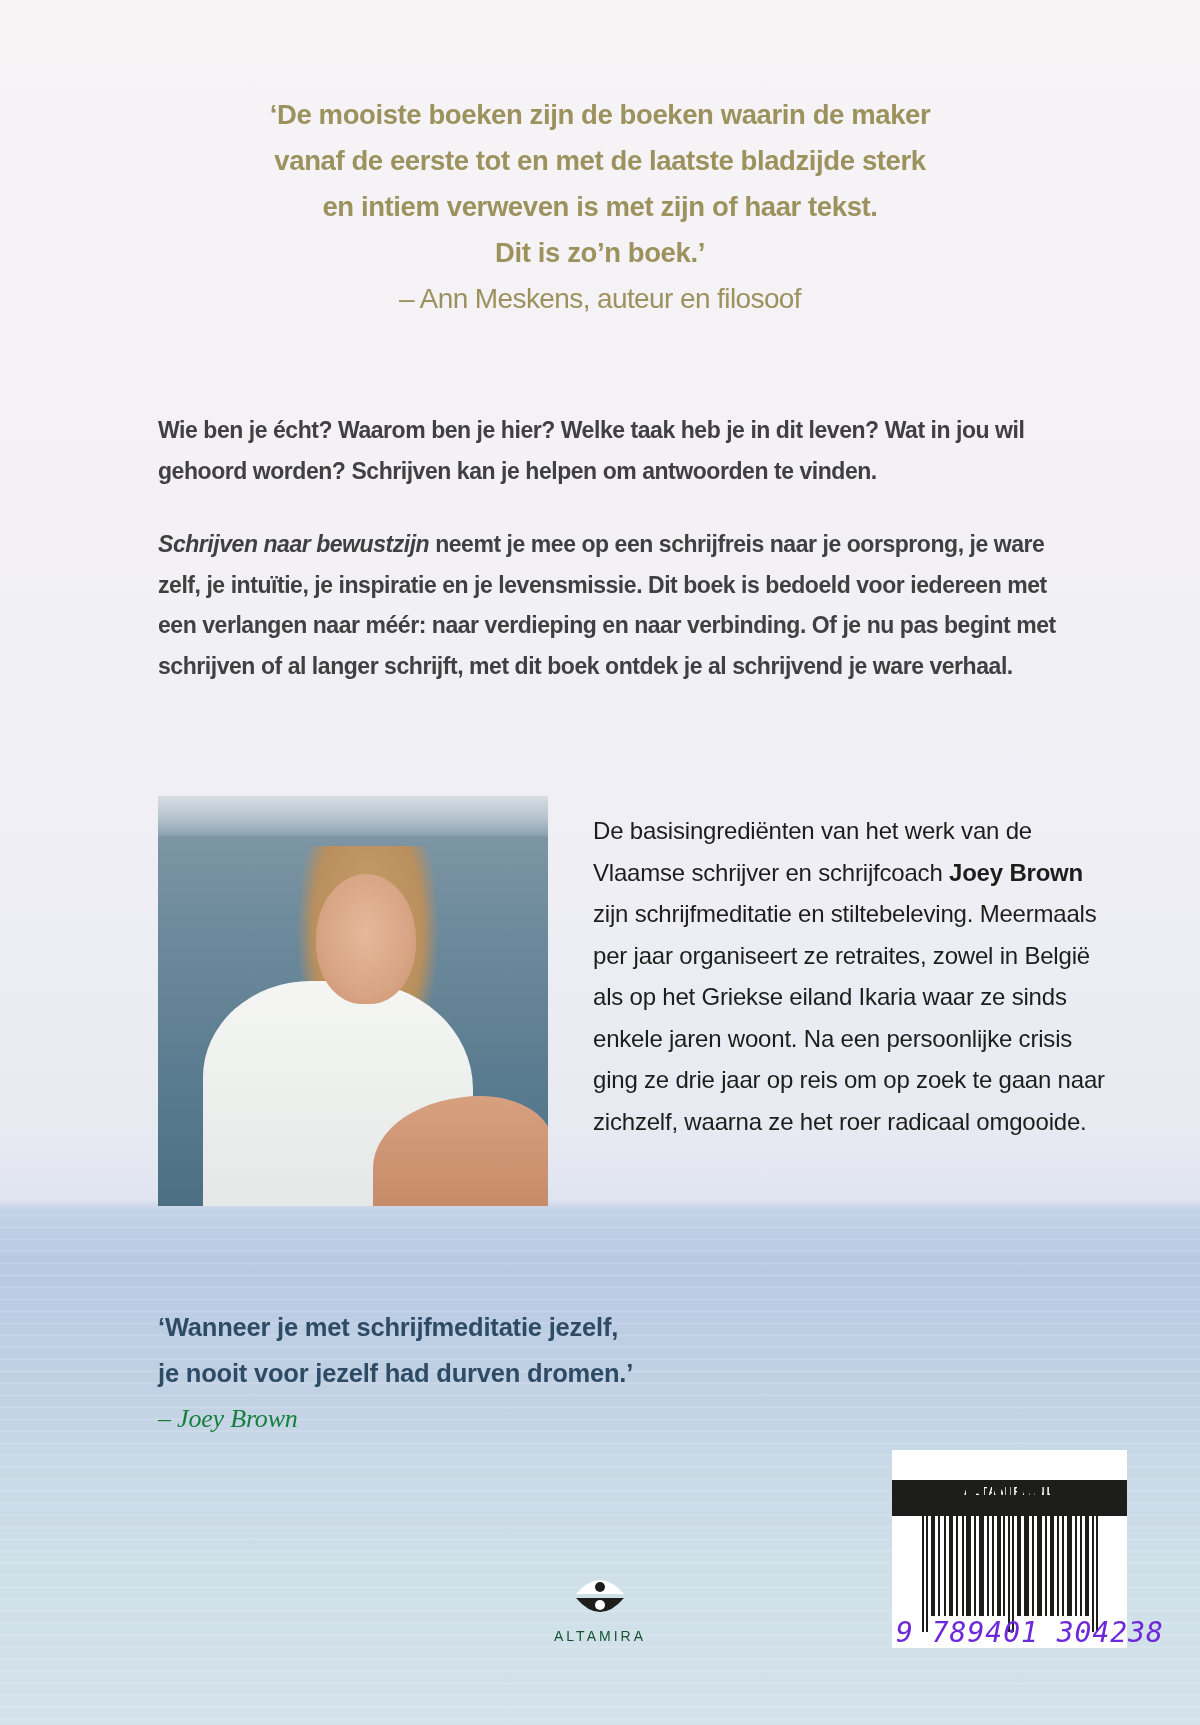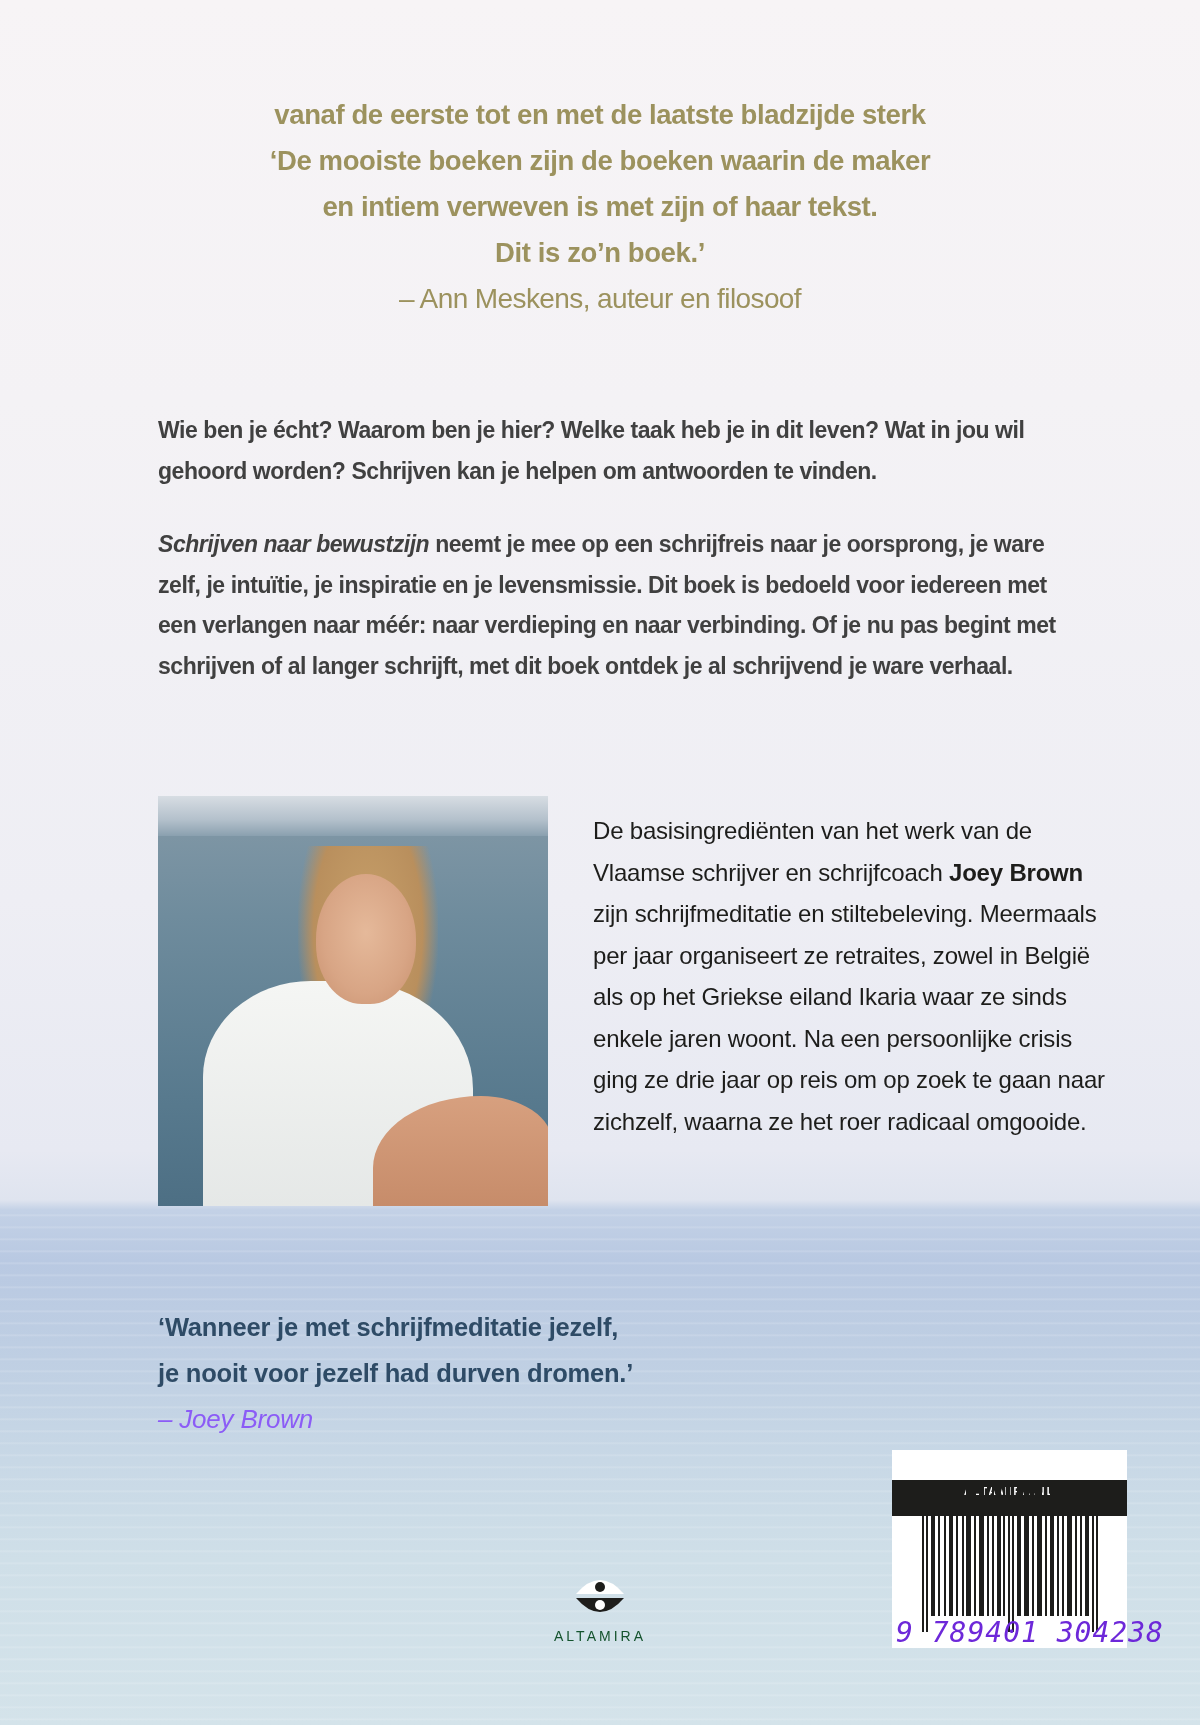--- a/index.html
+++ b/index.html
@@ -63,21 +63,21 @@
   }
   .bio {
     position: absolute; left: 593px; top: 786px; width: 520px;
     color: #1d1d1b; font-size: 24px; line-height: 41.5px; letter-spacing: -0.2px; margin-top: 24px;
   }
   .bio b { font-weight: bold; }
   .quote-bottom {
     position: absolute; left: 158px; top: 1304px; width: 700px;
     color: #2e4b66; font-weight: bold; font-size: 25.5px; line-height: 46px; letter-spacing: -0.2px;
   }
-  .quote-bottom .attr { font-weight: normal; font-style: italic; font-size: 26px; color: #8b5cf6; }
+  .quote-bottom .attr { font-weight: normal; font-style: italic; font-size: 26px; color: #15803d; font-family: Liberation Serif, serif; }
   .logo { position: absolute; left: 540px; top: 1572px; width: 120px; text-align: center; }
   .logo svg { display: block; margin: 0 auto; }
   .logo .name { font-size: 14px; font-weight: normal; letter-spacing: 3px; color: #14532d; margin-top: 8px; }
   .barcode-box { position: absolute; left: 892px; top: 1450px; width: 235px; height: 198px; background: #fff; }
   .barcode-box .hdr {
     height: 36px; background: #1d1d1b; color: #fff; text-align: center;
     font-size: 10px; font-weight: bold; letter-spacing: 2.2px; line-height: 24px; margin-top: 30px;
   }
   .barcode-box .bars { position: absolute; left: 10px; top: 34px; }
   .barcode-box .digits {
@@ -87,22 +87,22 @@
     font-style: italic;
   }
 </style>
 </head>
 <body>
 
 <div class="cover"></div>
 <div class="sea-lines"></div>
 
 <div class="quote-top">
+  <div>‘De mooiste boeken zijn de boeken waarin de maker</div>
   <div>vanaf de eerste tot en met de laatste bladzijde sterk</div>
-  <div>‘De mooiste boeken zijn de boeken waarin de maker</div>
   <div>en intiem verweven is met zijn of haar tekst.</div>
   <div>Dit is zo’n boek.’</div>
   <div class="attr">– Ann Meskens, auteur en filosoof</div>
 </div>
 
 <div class="para p1">Wie ben je écht? Waarom ben je hier? Welke taak heb je in dit leven? Wat in jou wil gehoord worden? Schrijven kan je helpen om antwoorden te vinden.</div>
 
 <div class="para p2"><em>Schrijven naar bewustzijn</em><span> neemt je mee op een schrijfreis naar je oorsprong, je ware zelf, je intuïtie, je inspiratie en je levensmissie. Dit boek is bedoeld voor iedereen met een verlangen naar méér: naar verdieping en naar verbinding. Of je nu pas begint met schrijven of al langer schrijft, met dit boek ontdek je al schrijvend je ware verhaal.</span></div>
 
 <div class="photo" title="Portrait of Joey Brown sitting by the sea">

